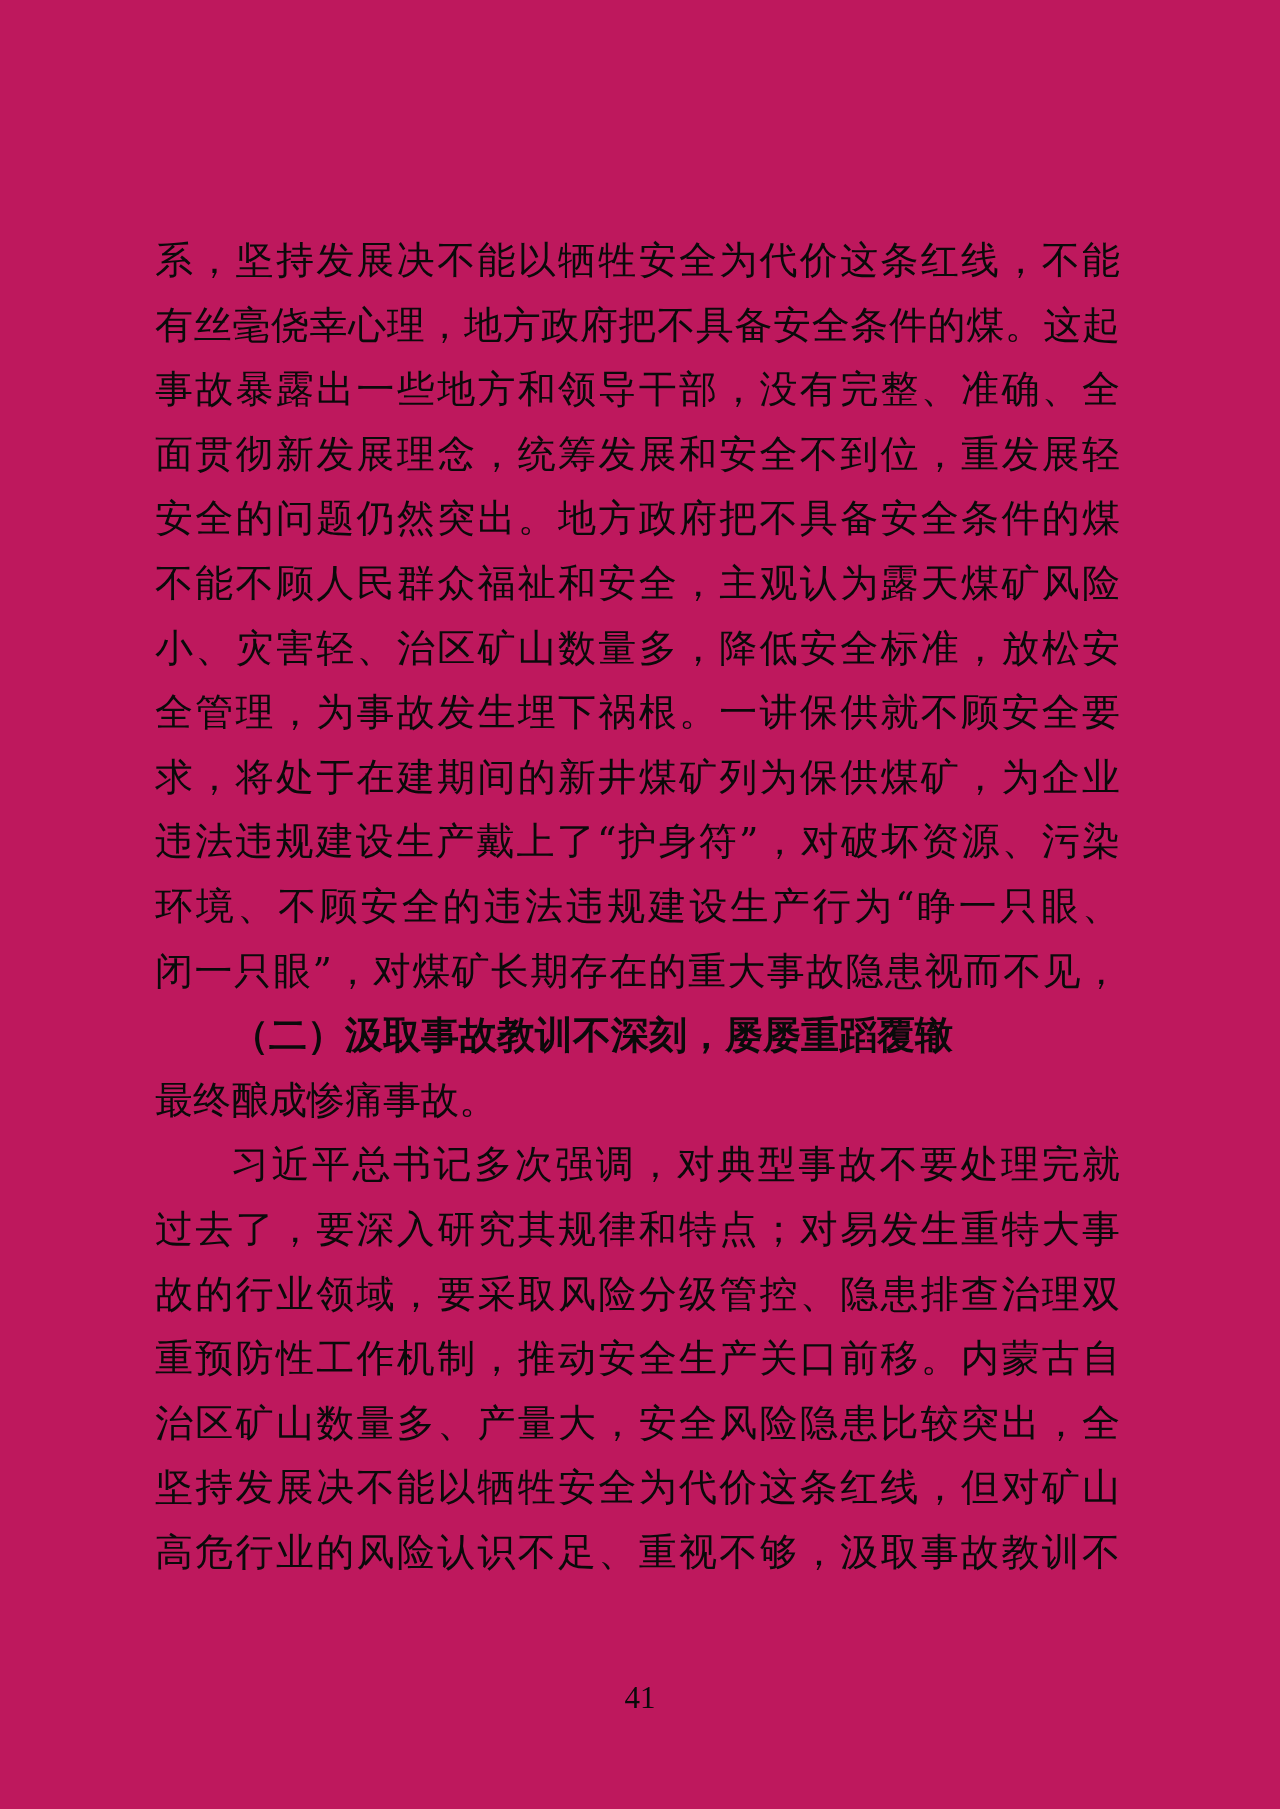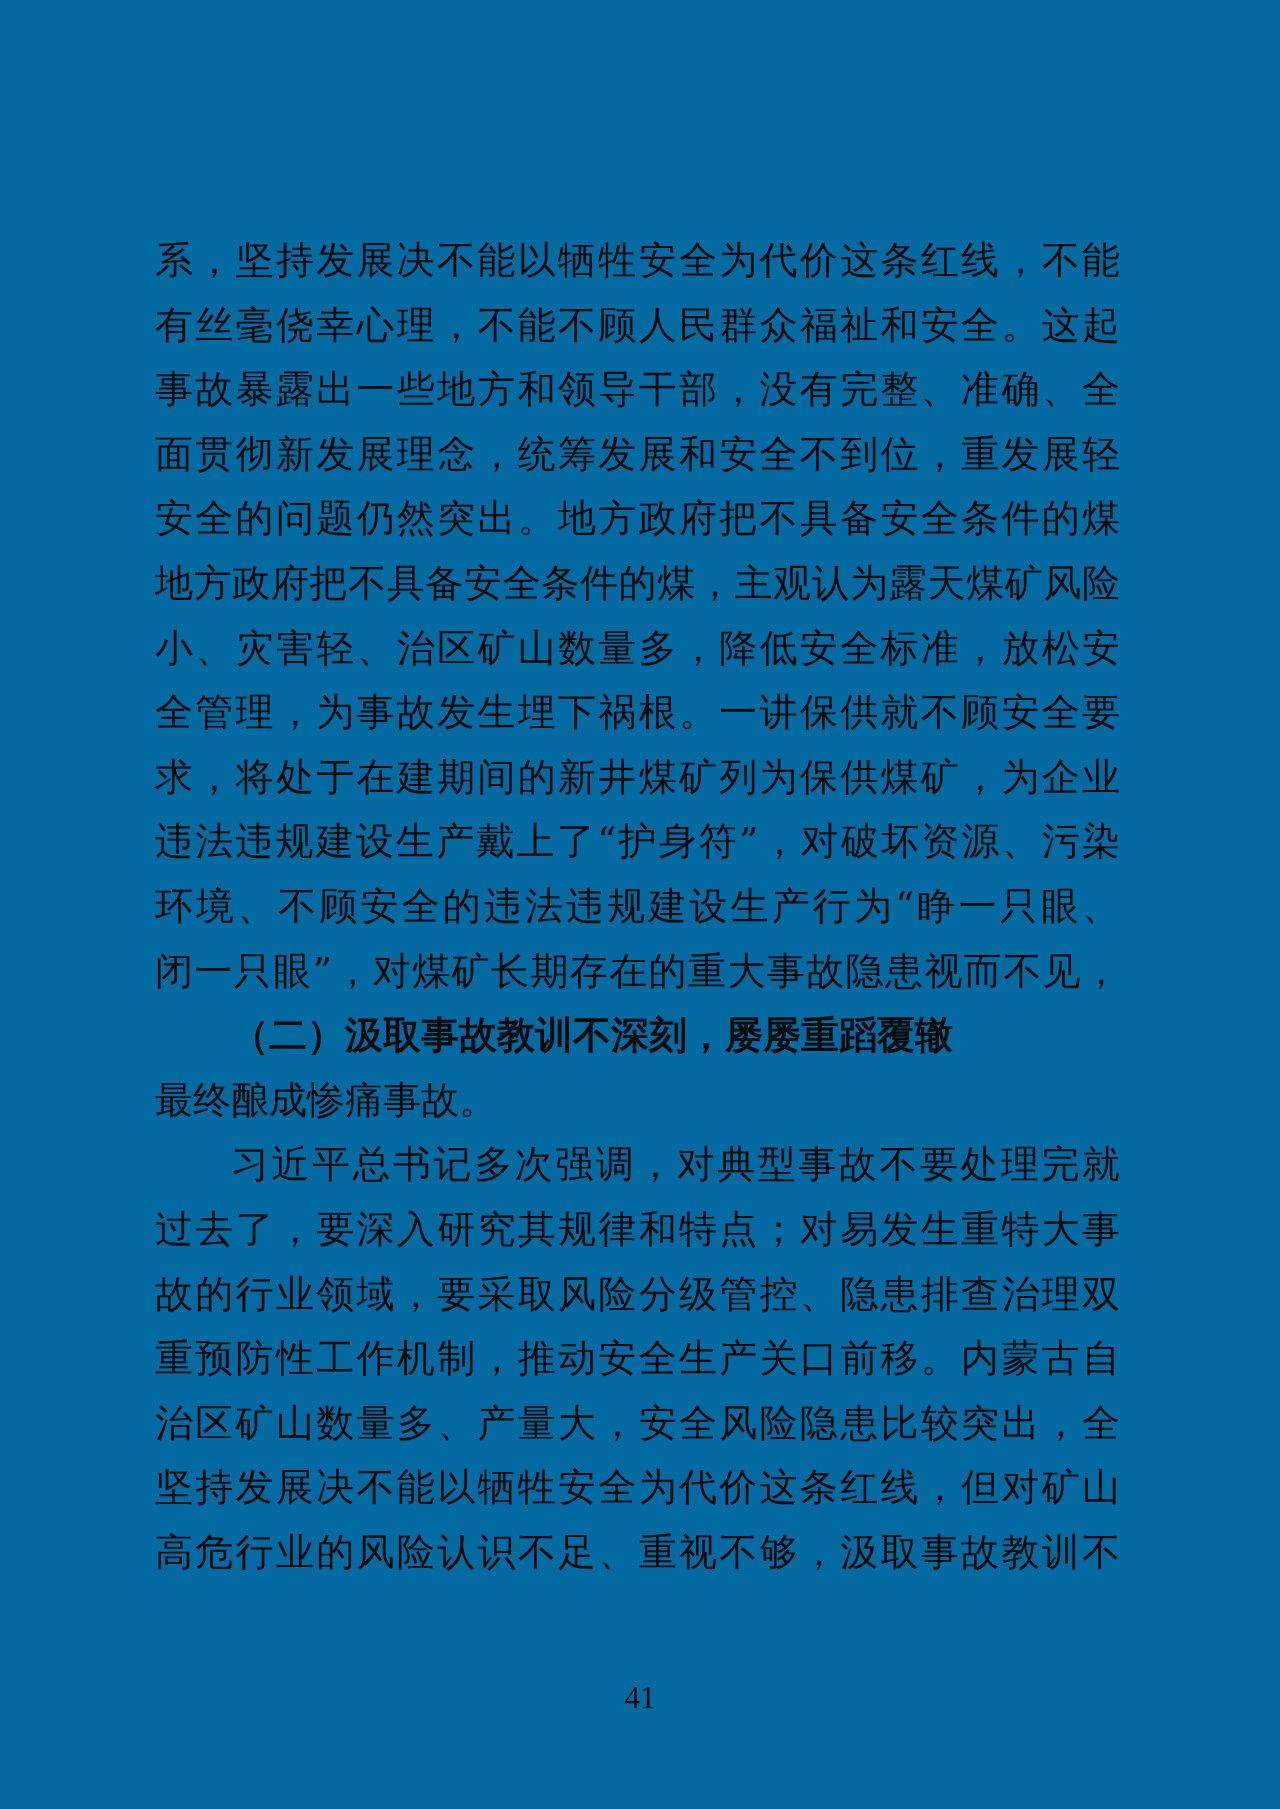--- a/index.html
+++ b/index.html
@@ -4,21 +4,21 @@
 <style>
   html, body {
     margin: 0;
     padding: 0;
     background: #ffffff;
   }
   .page {
     position: relative;
     width: 1280px;
     height: 1809px;
-    background: #0369a1;
+    background: #be185d;
     overflow: hidden;
     font-family: "DejaVu Serif", serif;
   }
   .text-block {
     position: absolute;
     left: 155px;
     top: 228px;
     width: 965px;
     font-size: 38px;
     line-height: 64.6px;
@@ -58,25 +58,25 @@
     line-height: 36px;
     color: #0a0a0a;
   }
 </style>
 </head>
 <body>
 
 <div class="page">
   <main class="text-block">
       <div class="line body">系，坚持发展决不能以牺牲安全为代价这条红线，不能</div>
-      <div class="line body">有丝毫侥幸心理，不能不顾人民群众福祉和安全。这起</div>
+      <div class="line body">有丝毫侥幸心理，地方政府把不具备安全条件的煤。这起</div>
       <div class="line body">事故暴露出一些地方和领导干部，没有完整、准确、全</div>
       <div class="line body">面贯彻新发展理念，统筹发展和安全不到位，重发展轻</div>
       <div class="line body">安全的问题仍然突出。地方政府把不具备安全条件的煤</div>
-      <div class="line body">地方政府把不具备安全条件的煤，主观认为露天煤矿风险</div>
+      <div class="line body">不能不顾人民群众福祉和安全，主观认为露天煤矿风险</div>
       <div class="line body">小、灾害轻、治区矿山数量多，降低安全标准，放松安</div>
       <div class="line body">全管理，为事故发生埋下祸根。一讲保供就不顾安全要</div>
       <div class="line body">求，将处于在建期间的新井煤矿列为保供煤矿，为企业</div>
       <div class="line body">违法违规建设生产戴上了“护身符”，对破坏资源、污染</div>
       <div class="line body">环境、不顾安全的违法违规建设生产行为“睁一只眼、</div>
       <div class="line body">闭一只眼”，对煤矿长期存在的重大事故隐患视而不见，</div>
       <div class="line heading">（二）汲取事故教训不深刻，屡屡重蹈覆辙</div>
       <div class="line body-short">最终酿成惨痛事故。</div>
       <div class="line body-indent">习近平总书记多次强调，对典型事故不要处理完就</div>
       <div class="line body">过去了，要深入研究其规律和特点；对易发生重特大事</div>

